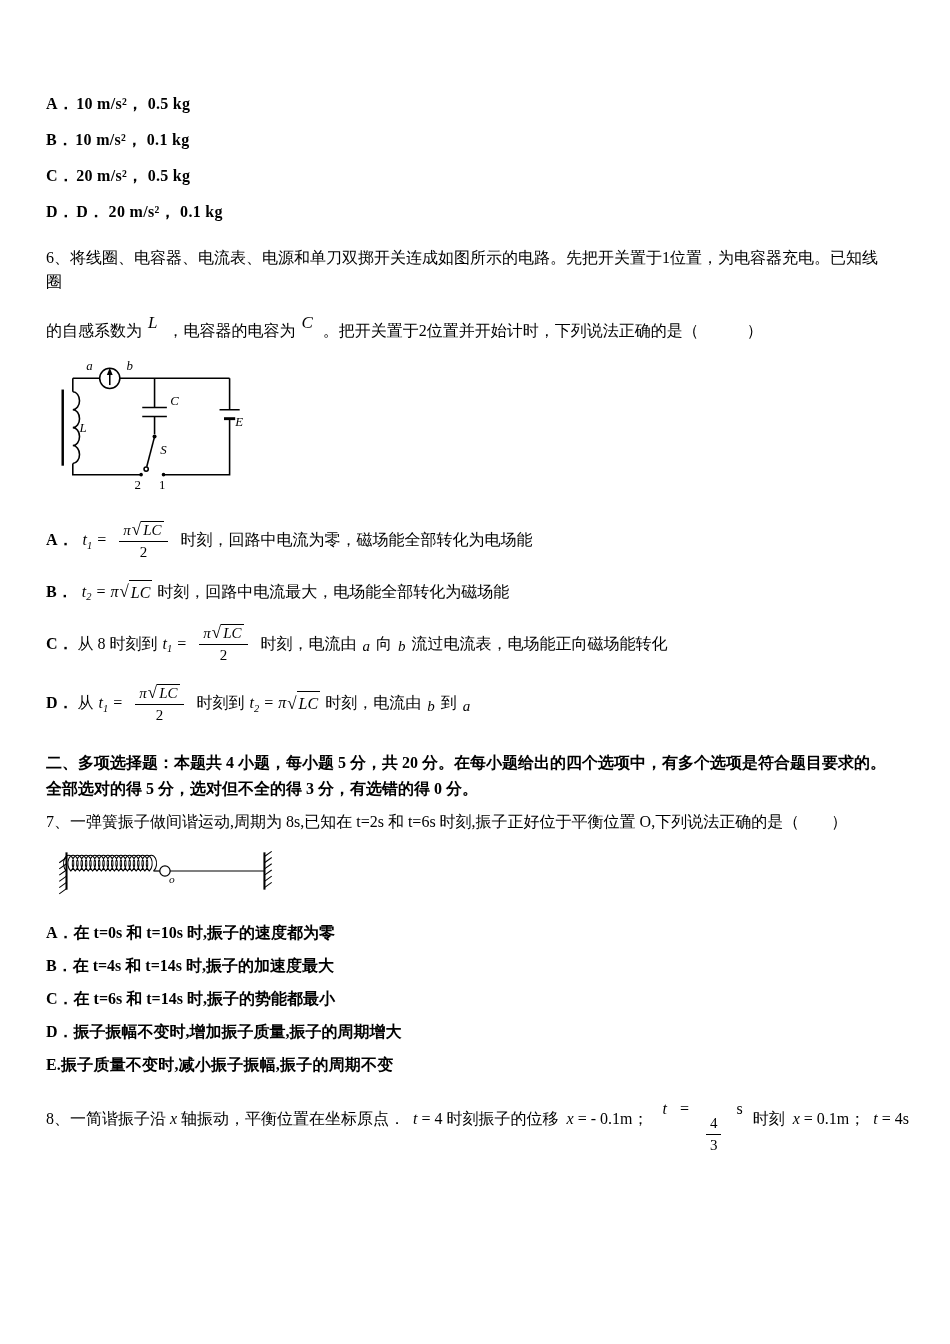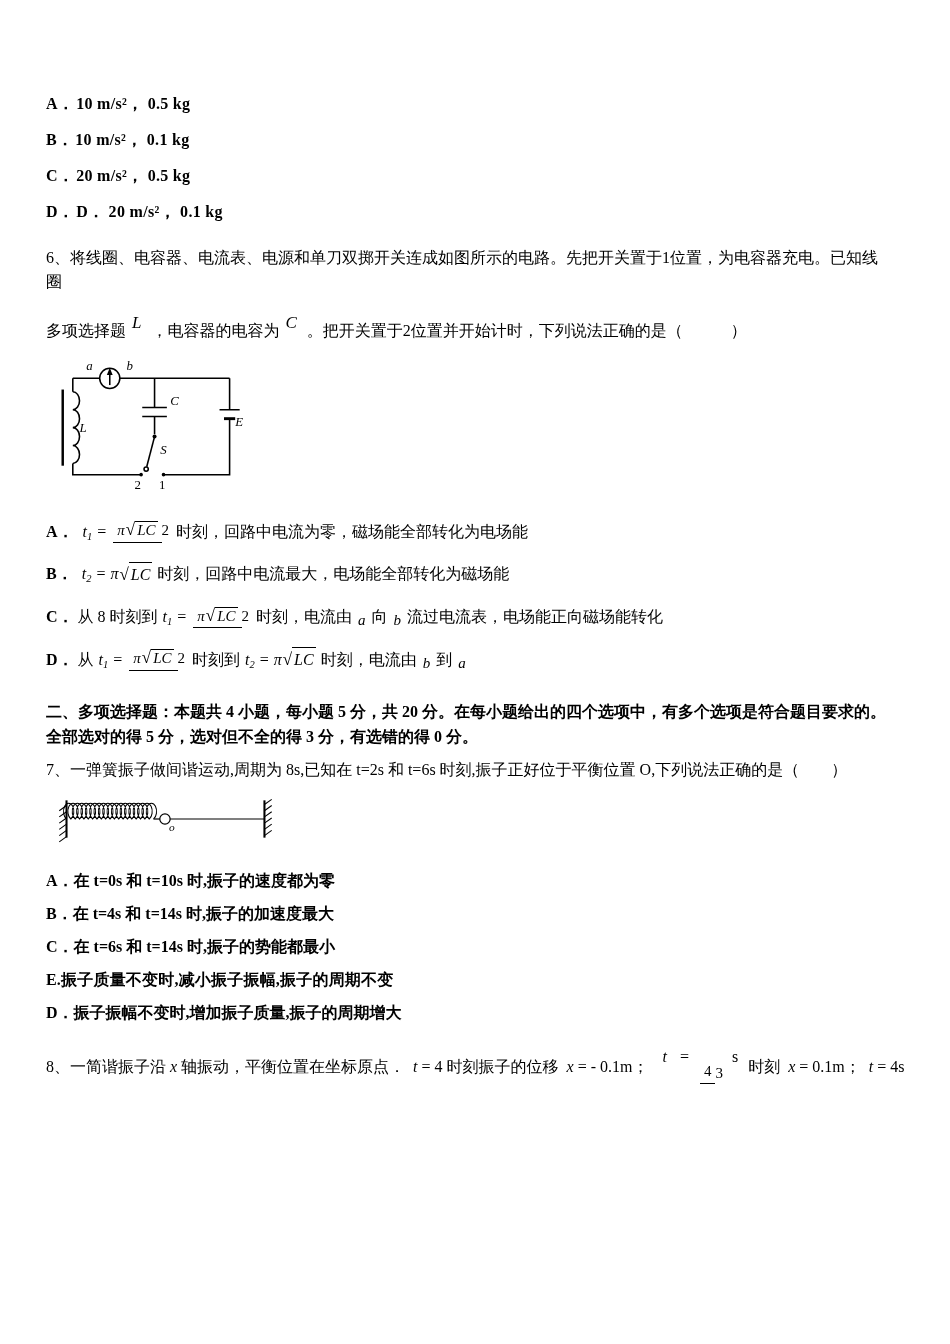--- a/index.html
+++ b/index.html
@@ -21,21 +21,21 @@
   .spring-wrap{margin:10px 0 0 6px}
 
   .q6-opt{display:flex;align-items:center;margin-top:18px}
   .q6-opt .lbl{font-weight:bold;margin-right:4px;white-space:nowrap}
   .q6-opt .txt{white-space:nowrap}
 
   .fml{display:inline-flex;align-items:center;margin:0 5px;font-size:16px}
   .mi{font-style:italic}
   .meq{margin:0 5px}
   .fml sub{font-size:10.5px;position:relative;top:5px;font-style:italic}
-  .frac{display:inline-flex;flex-direction:row;line-height:1.15;margin:0 2px;font-size:15px}
+  .frac{display:inline-flex;flex-direction:column;align-items:center;line-height:1.15;margin:0 8px;font-size:15px}
   .frac .num{border-bottom:1.1px solid #000;padding:0 4px 2px;white-space:nowrap}
   .frac .den{padding-top:2px}
   .sqrt-sign{font-size:17px;margin-left:1px}
   .rad{border-top:1.1px solid #000;padding:0 2px;font-style:italic}
   .lowvar{font-style:italic;position:relative;top:3px;margin:0 6px;font-size:15px}
 
   .sec2{font-weight:bold;margin-top:26px;line-height:1.62}
   .q7-stem{font-weight:normal;margin-top:8px}
   .q7-opts{margin-top:16px}
   .opt-row7{font-weight:bold;margin-bottom:9px}
@@ -54,21 +54,21 @@
 
   <div>
     <div class="opt-row5"><span class="lbl">A．</span><span>10 m/s²， 0.5 kg</span></div>
     <div class="opt-row5"><span class="lbl">B．</span><span>10 m/s²， 0.1 kg</span></div>
     <div class="opt-row5"><span class="lbl">C．</span><span>20 m/s²， 0.5 kg</span></div>
     <div class="opt-row5"><span class="lbl">D．</span><span>D．  20 m/s²， 0.1 kg</span></div>
   </div>
 
   <div class="stem">6、将线圈、电容器、电流表、电源和单刀双掷开关连成如图所示的电路。先把开关置于1位置，为电容器充电。已知线圈</div>
   <div class="stem2">
-    <span>多项选择题</span><span class="raised-sym">L</span><span>，电容器的电容为</span><span class="raised-sym">C</span><span>。把开关置于2位置并开始计时，下列说法正确的是（　　　）</span>
+    <span>的自感系数为</span><span class="raised-sym">L</span><span>，电容器的电容为</span><span class="raised-sym">C</span><span>。把开关置于2位置并开始计时，下列说法正确的是（　　　）</span>
   </div>
 
   <div class="circuit-wrap">
     <svg width="196" height="137" viewBox="0 0 175 122">
       <g stroke="#000" stroke-width="1.4" fill="none">
         <path d="M15,18 H39 M57,18 H155"></path>
         <circle cx="48" cy="18" r="9"></circle>
         <path d="M48,24 V12"></path>
         <path d="M48,8.5 L45.4,15 L50.6,15 Z" fill="#000" stroke="none"></path>
         <path d="M15,18 V30"></path>
@@ -191,22 +191,22 @@
         <path d="M205,12 L212,7 M205,18 L212,13 M205,24 L212,19 M205,30 L212,25 M205,36 L212,31 M205,42 L212,37" stroke-width="1"></path>
       </g>
       <text x="113" y="38" font-size="11" font-style="italic" fill="#000" font-family="Liberation Serif, serif">o</text>
     </svg>
   </div>
 
   <div class="q7-opts">
     <div class="opt-row7">A．在 t=0s 和 t=10s 时,振子的速度都为零</div>
     <div class="opt-row7">B．在 t=4s 和 t=14s 时,振子的加速度最大</div>
     <div class="opt-row7">C．在 t=6s 和 t=14s 时,振子的势能都最小</div>
+    <div class="opt-row7">D．振子振幅不变时,增加振子质量,振子的周期增大</div>
     <div class="opt-row7 tight">E.振子质量不变时,减小振子振幅,振子的周期不变</div>
-    <div class="opt-row7">D．振子振幅不变时,增加振子质量,振子的周期增大</div>
   </div>
 
   <div class="q8-line">
     <span>8、一简谐振子沿</span><span class="mi">x</span><span>轴振动，平衡位置在坐标原点．</span>
     <span class="mi">t</span><span>= 4 时刻振子的位移</span>
     <span class="mi">x</span><span>= - 0.1m；</span>
     <span class="q8-group">
       <span class="mi">t</span>
       <span class="meq">=</span>
       <span class="frac">

